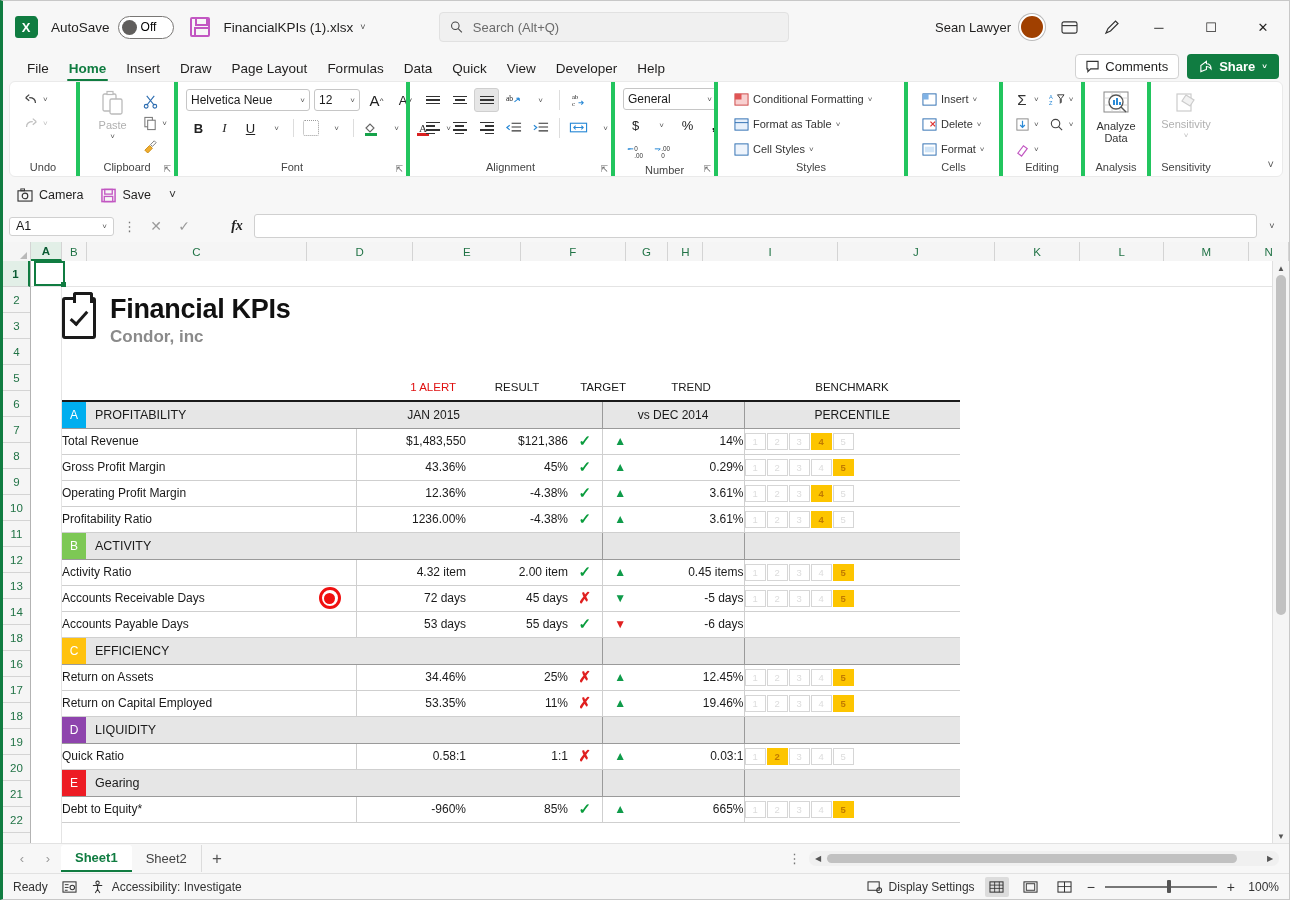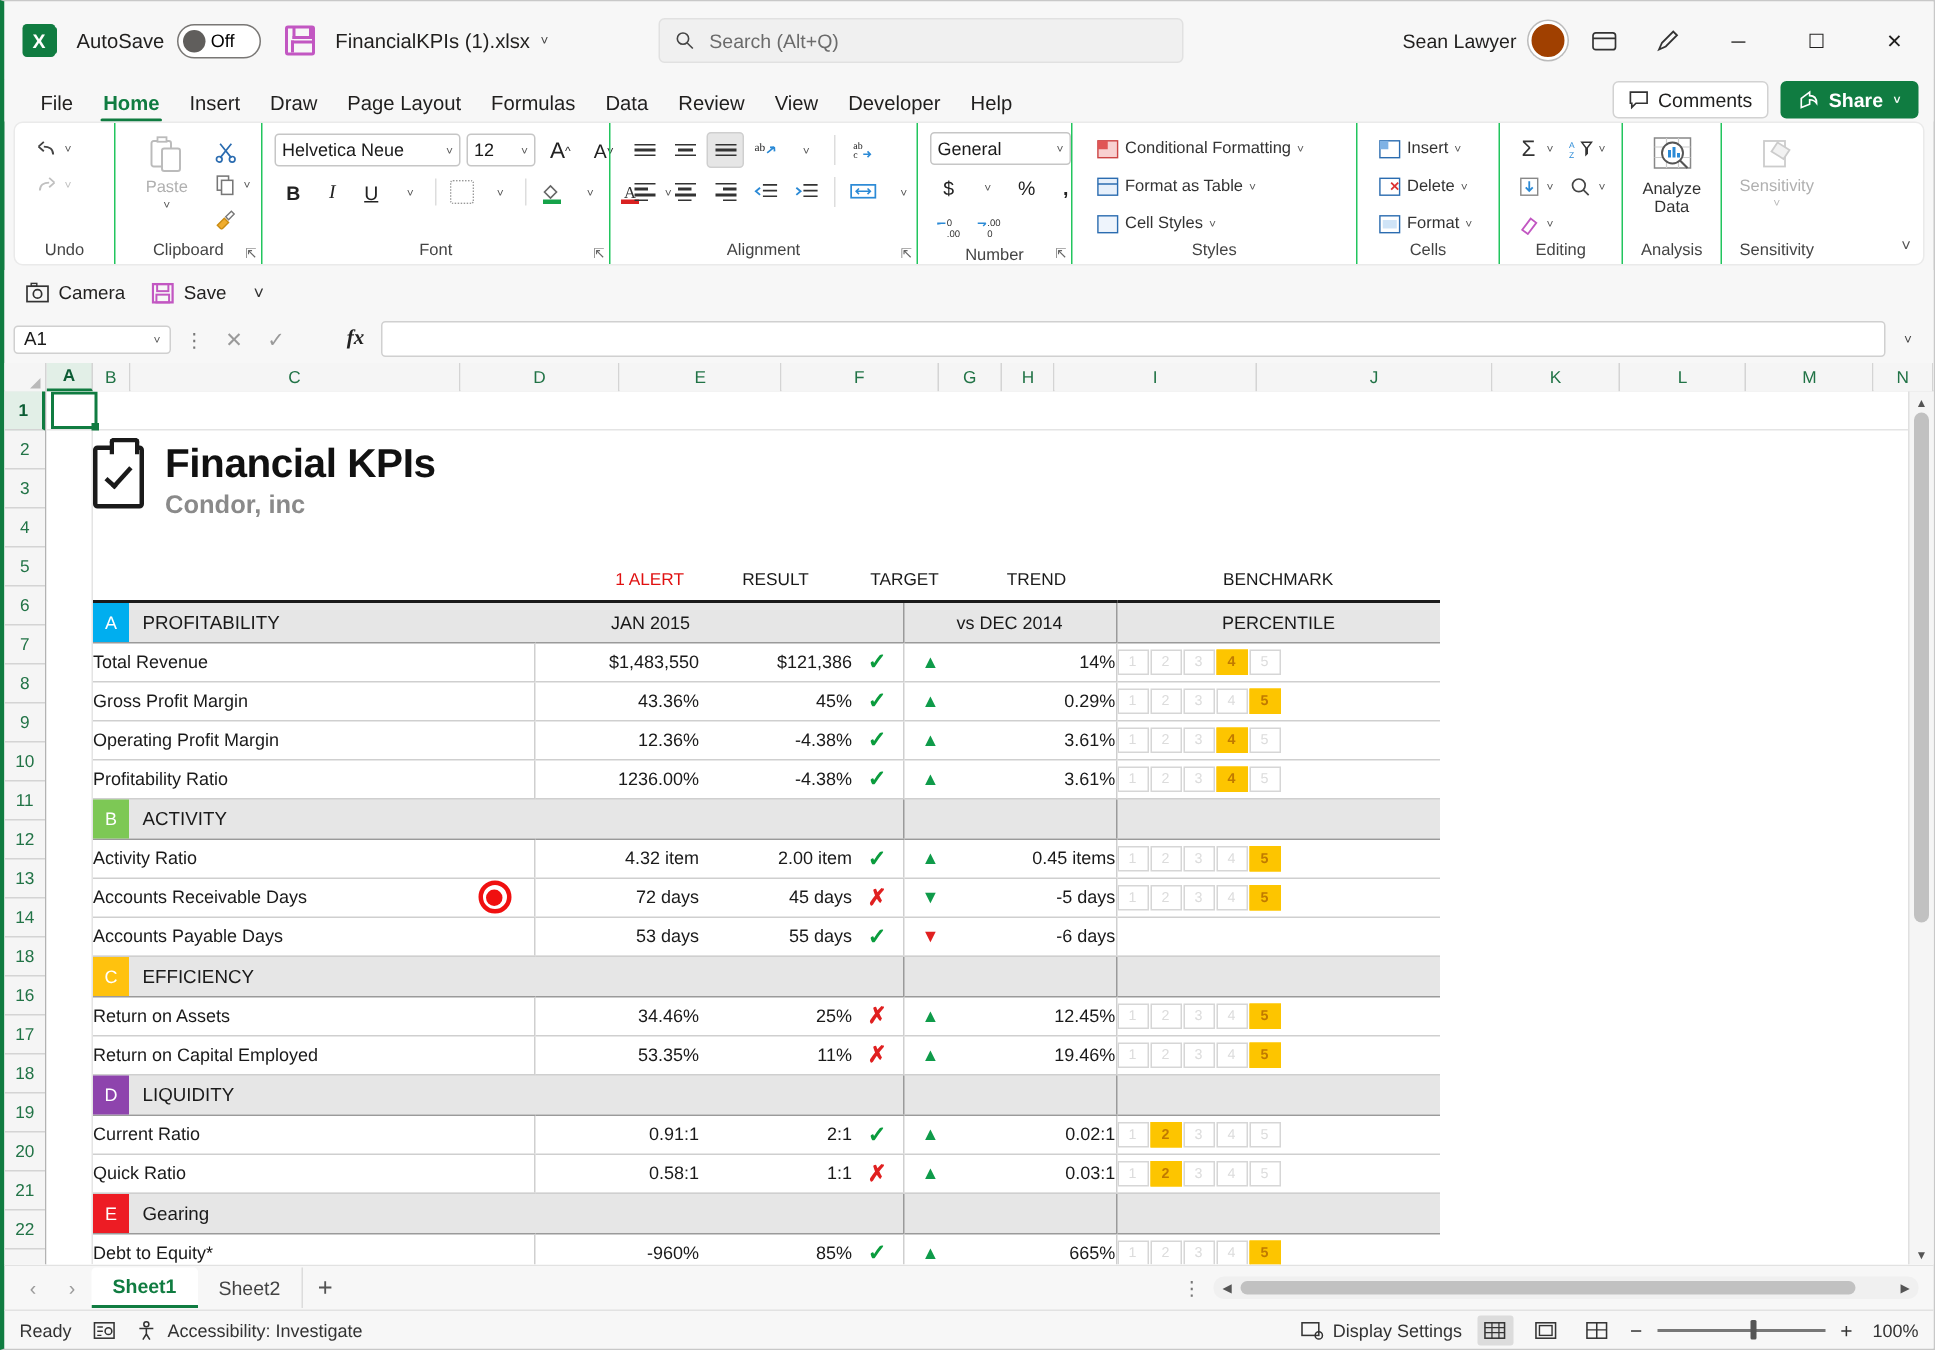--- a/index.html
+++ b/index.html
@@ -85,21 +85,21 @@
     display:flex;align-items:center;gap:7px;font-size:13px;color:#fff;font-weight:bold;
     background:#107c41;border-radius:4px;padding:5px 12px;cursor:pointer;
   }
 
   
   .ribbon{
     height:96px;background:#fff;margin:0 6px;border-radius:6px;
     display:flex;flex:0 0 auto;position:relative;border:1px solid #eaeaea;
   }
   .rgroup{display:flex;flex-direction:column;position:relative;padding:3px 4px 0;}
-  .rgroup + .rgroup{border-left:1px solid #22c55e;}
+  .rgroup + .rgroup{border-left:4px solid #22c55e;}
   .rgbody{flex:1;display:flex;align-items:flex-start;padding-top:3px;}
   .rglabel{font-size:11px;color:#444;text-align:center;padding-bottom:3px;position:relative;}
   .dlg{position:absolute;right:3px;bottom:2px;font-size:9px;color:#666;cursor:pointer;}
   .bigbtn{
     display:flex;flex-direction:column;align-items:center;justify-content:flex-start;
     width:54px;font-size:11px;color:#333;cursor:pointer;gap:1px;padding-top:2px;
   }
   .bigbtn.dis{color:#b0b0b0;}
   .sm{font-size:11px;color:#333;display:flex;align-items:center;gap:4px;cursor:pointer;height:22px;padding:0 3px;white-space:nowrap;}
   .sm.dis{color:#b1b1b1;}
@@ -309,21 +309,21 @@
   </div>
 
   <div class="tabsrow">
     <div class="rtab">File</div>
     <div class="rtab active">Home</div>
     <div class="rtab">Insert</div>
     <div class="rtab">Draw</div>
     <div class="rtab">Page Layout</div>
     <div class="rtab">Formulas</div>
     <div class="rtab">Data</div>
-    <div class="rtab">Review</div>
+    <div class="rtab">Quick</div>
     <div class="rtab">View</div>
     <div class="rtab">Developer</div>
     <div class="rtab">Help</div>
     <div class="right">
       <div class="comments-btn">
         <svg width="13" height="13" viewBox="0 0 14 14">
           <path d="M1 1.5h12v8H5l-3 3v-3H1z" fill="none" stroke="#333" stroke-width="1.2"></path>
         </svg>
         <span>Comments</span>
       </div>
@@ -1081,38 +1081,20 @@
                 <div class="badge" style="background:#8e44ad">D</div>
                 <div class="secname">LIQUIDITY</div>
               </div>
             </td>
             <td></td>
             <td colspan="2"></td>
             <td colspan="2" style="border-left:1px solid #9a9a9a"></td>
             <td style="border-left:1px solid #9a9a9a"></td>
           </tr>
 
-          <tr class="drow">
-            <td class="c-name">Current Ratio</td>
-            <td class="c-alert"></td>
-            <td class="c-val">0.91:1</td>
-            <td class="c-target">2:1</td>
-            <td class="c-flag"><span class="tick">✓</span></td>
-            <td class="c-arrow"><span class="up">▲</span></td>
-            <td class="c-delta">0.02:1</td>
-            <td class="c-bench">
-              <div class="pct">
-                <div class="pbox">1</div>
-                <div class="pbox on">2</div>
-                <div class="pbox">3</div>
-                <div class="pbox">4</div>
-                <div class="pbox">5</div>
-              </div>
-            </td>
-          </tr>
 
           <tr class="drow">
             <td class="c-name">Quick Ratio</td>
             <td class="c-alert"></td>
             <td class="c-val">0.58:1</td>
             <td class="c-target">1:1</td>
             <td class="c-flag"><span class="cross">✗</span></td>
             <td class="c-arrow"><span class="up">▲</span></td>
             <td class="c-delta">0.03:1</td>
             <td class="c-bench">

